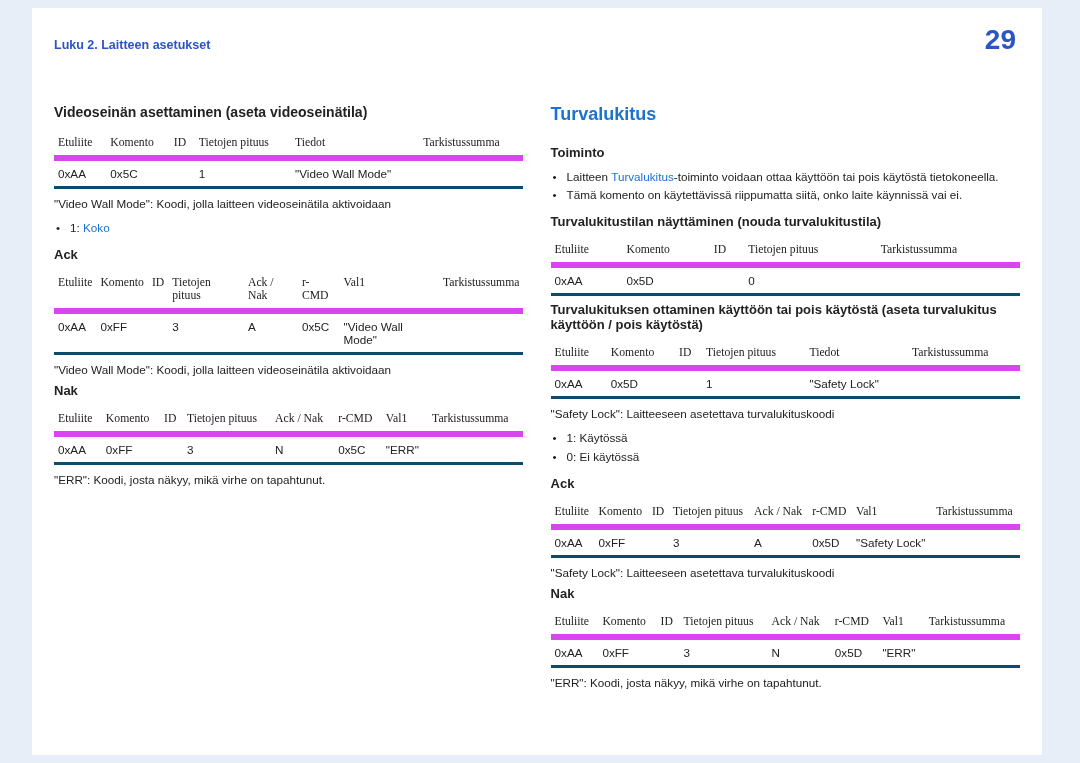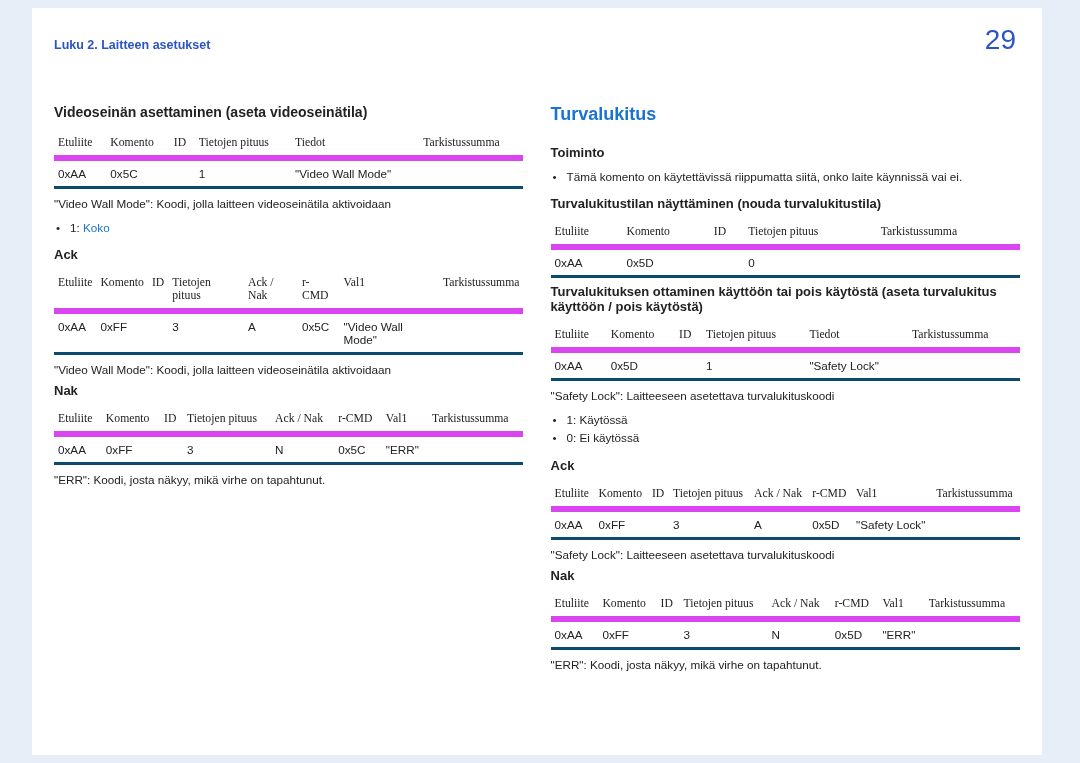--- a/index.html
+++ b/index.html
@@ -3,21 +3,21 @@
 <meta charset="utf-8">
 <style>
   * { box-sizing: border-box; margin: 0; padding: 0; }
   html, body { width: 1080px; height: 763px; font-family: Arial, Helvetica, sans-serif; color: #222; }
   body { background: #e8eef7; }
   .page {
     position: absolute; left: 32px; top: 8px; right: 38px; bottom: 8px;
     background: #ffffff; padding: 0 0 14px 0;
   }
   .page-number {
-    position: absolute; top: 16px; right: 26px; color: #2b54c7; font-size: 28px; font-weight: 400;
+    position: absolute; top: 16px; right: 26px; color: #2b54c7; font-size: 28px; font-weight: 700;
   }
   .chapter {
     position: absolute; top: 30px; left: 22px; color: #2b54c7; font-weight: 700; font-size: 12.5px;
   }
   .content {
     position: absolute; top: 96px; left: 22px; right: 22px; bottom: 0;
     display: flex; justify-content: space-between; font-size: 11.7px;
   }
   .col { width: 48.6%; }
   .h2 { font-weight: 700; font-size: 14px; margin-bottom: 10px; }
@@ -130,20 +130,21 @@
         </tr>
           </tbody>
       </table>
       <p class="note">"ERR": Koodi, josta näkyy, mikä virhe on tapahtunut.</p>
     </div>
 
     <div class="col">
       <div class="section-title">Turvalukitus</div>
       <div class="h3" style="margin-top:20px">Toiminto</div>
       <ul class="bullets">
+        <li><span>Laitteen </span><span class="link">Turvalukitus</span><span>-toiminto voidaan ottaa käyttöön tai pois käytöstä tietokoneella.</span></li>
         <li><span>Tämä komento on käytettävissä riippumatta siitä, onko laite käynnissä vai ei.</span></li>
       </ul>
 
       <div class="h3">Turvalukitustilan näyttäminen (nouda turvalukitustila)</div>
       <table class="table">
         <thead>
             <tr>
           <th>Etuliite</th>
           <th>Komento</th>
           <th>ID</th>

